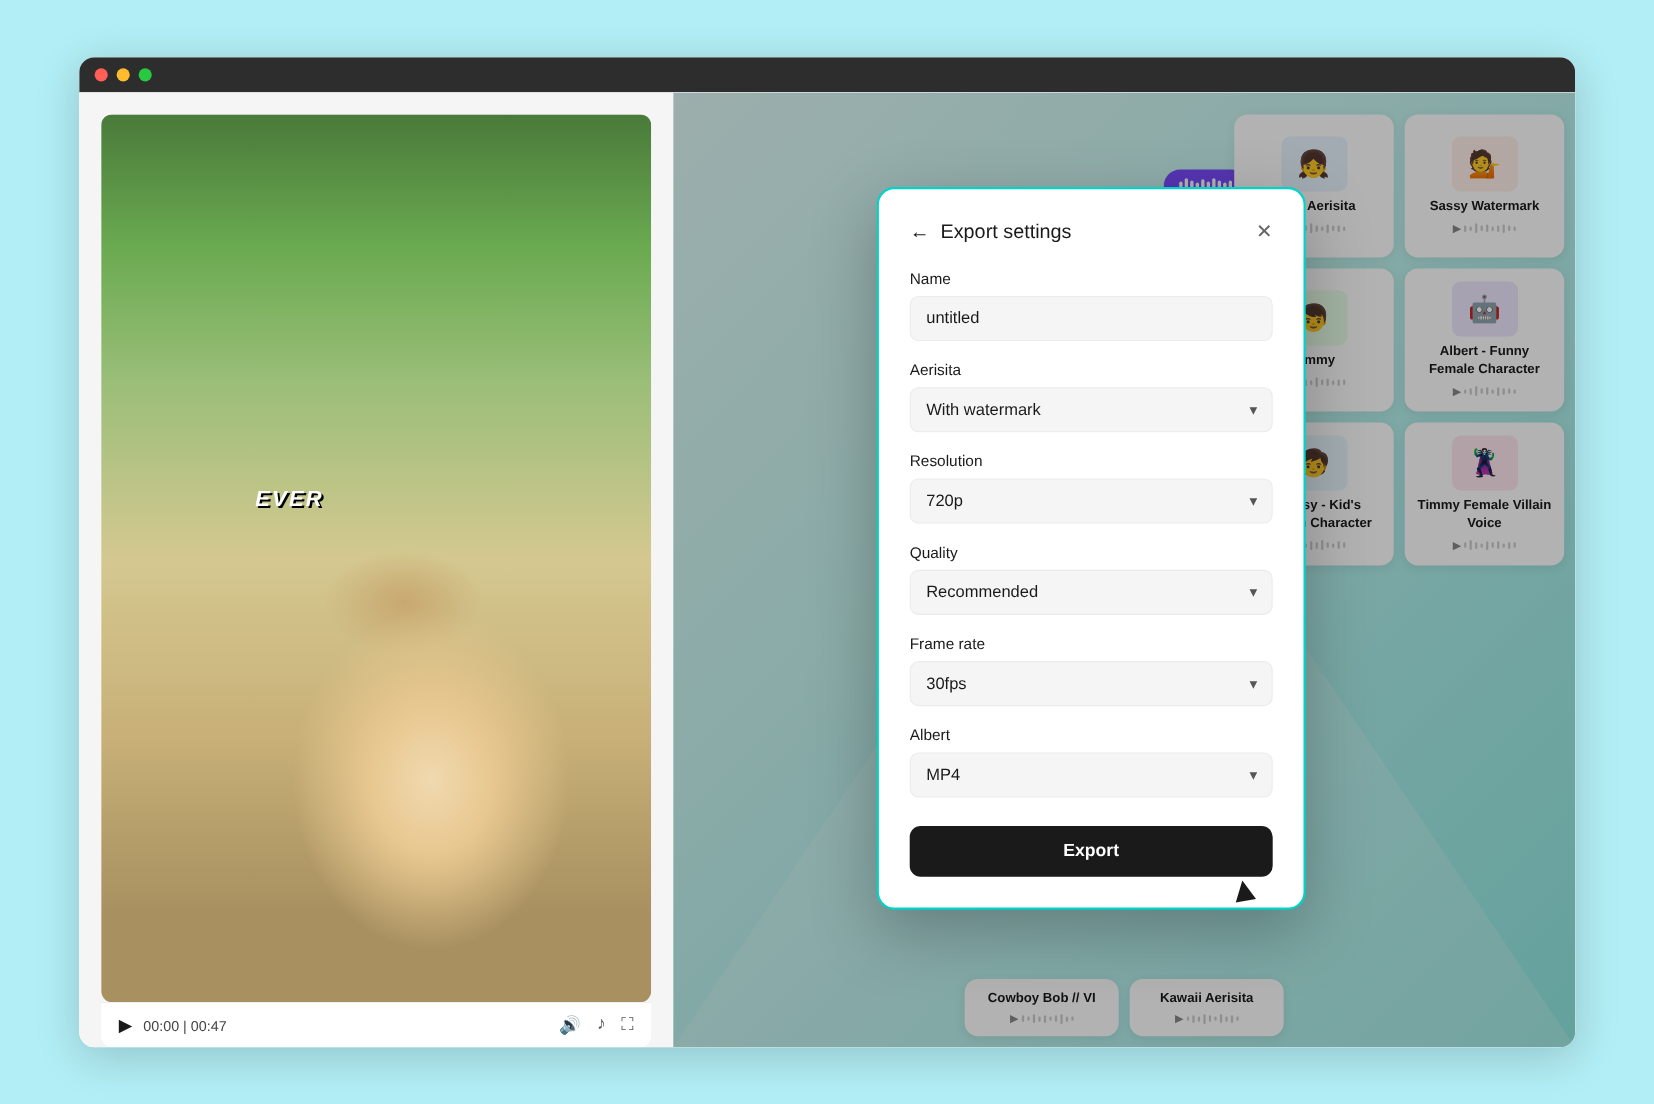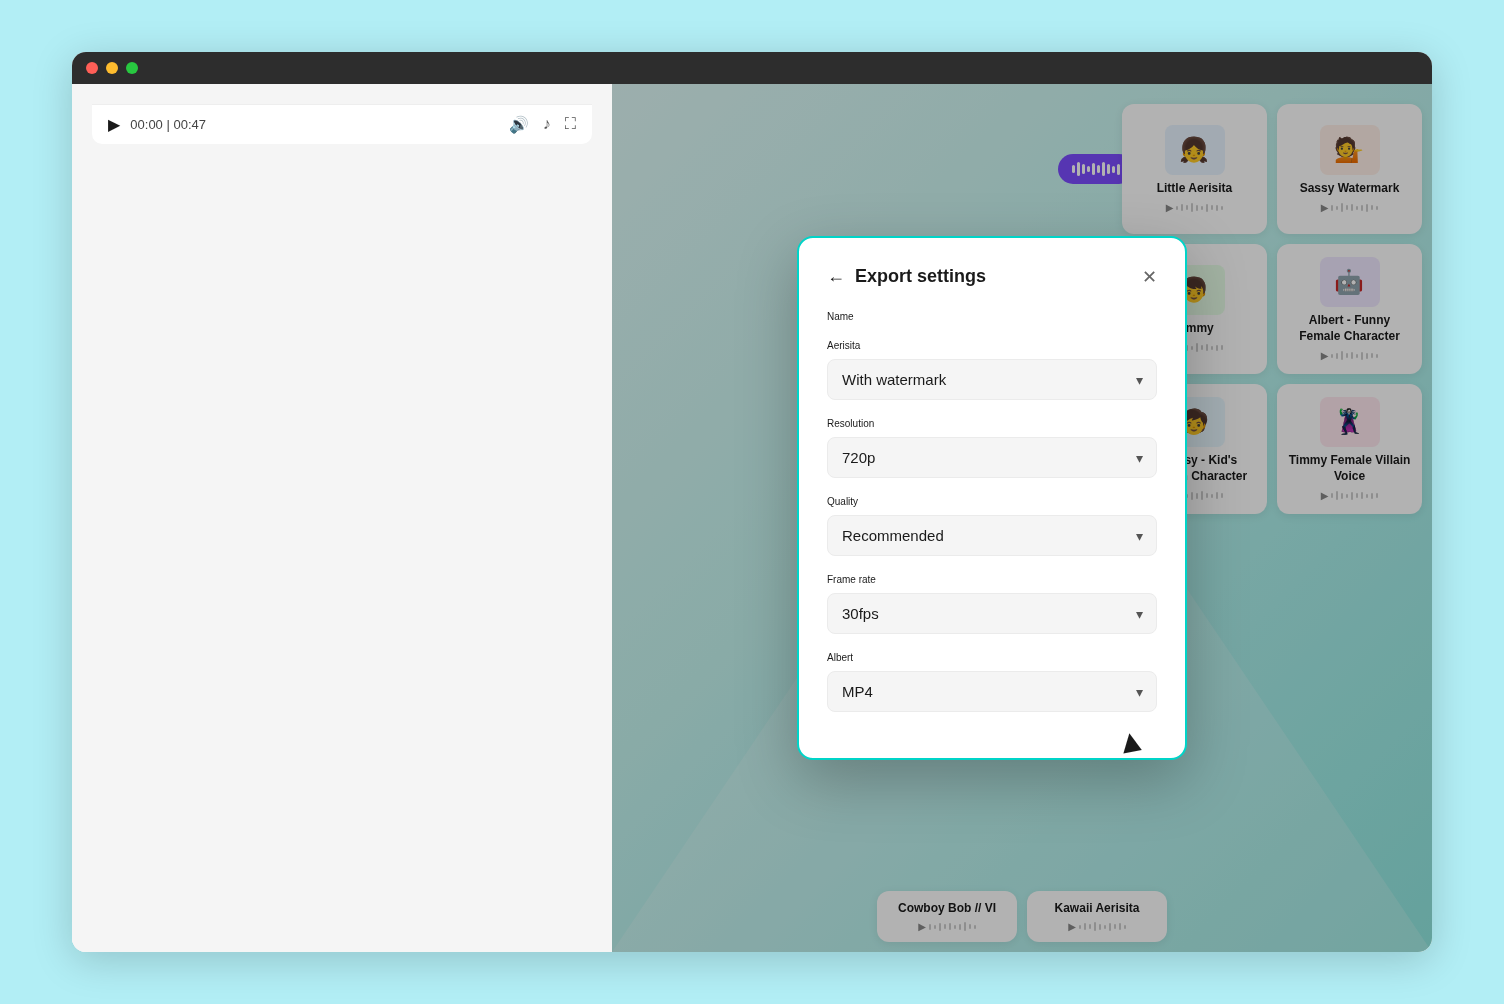--- a/index.html
+++ b/index.html
@@ -334,36 +334,36 @@
     }
     .modal-back {
       background: none;
       border: none;
       cursor: pointer;
       font-size: 18px;
       color: #1a1a1a;
     }
     .modal-title {
       font-size: 18px;
-      font-weight: 700;
+      font-weight: 400;
       color: #1a1a1a;
     }
     .modal-close {
       background: none;
       border: none;
       cursor: pointer;
       font-size: 18px;
       color: #666;
       line-height: 1;
     }
     .form-group {
       margin-bottom: 18px;
     }
     .form-label {
-      font-size: 10px;
+      font-size: 14px;
       font-weight: 500;
       color: #1a1a1a;
       margin-bottom: 8px;
       display: block;
     }
     .form-input {
       width: 100%;
       background: #f5f5f5;
       border: 1px solid #ebebeb;
       border-radius: 8px;
@@ -468,20 +468,25 @@
     <div class="traffic-light tl-yellow"></div>
     <div class="traffic-light tl-green"></div>
   </div>
 
   <div class="main-content">
 
 
     <div class="body-area">
 
       <div class="video-panel">
+        <div class="video-container">
+          <div class="video-dog">
+            <div class="video-text-overlay">EVER</div>
+          </div>
+        </div>
         <div class="video-controls">
           <button class="play-btn">▶</button>
           <span class="time-display">
             <span>00:00</span> | <span>00:47</span>
           </span>
           <div class="control-icons">
             <span class="control-icon">🔊</span>
             <span class="control-icon">♪</span>
             <span class="control-icon">⛶</span>
           </div>
@@ -660,20 +665,21 @@
             <div class="modal-header">
               <div class="modal-header-left">
                 <button class="modal-back">←</button>
                 <span class="modal-title">Export settings</span>
               </div>
               <button class="modal-close">✕</button>
             </div>
 
             <div class="form-group">
               <label class="form-label">Name</label>
+              <input class="form-input" type="text" value="untitled" style="">
             </div>
 
             <div class="form-group">
               <label class="form-label">Aerisita</label>
               <div class="select-wrapper">
                 <select class="form-select">
                   <option>With watermark</option>
                   <option>Without watermark</option>
                 </select>
                 <span class="select-chevron">▾</span>
@@ -725,20 +731,21 @@
                   <option selected="">MP4</option>
                   <option>MOV</option>
                   <option>AVI</option>
                   <option>GIF</option>
                 </select>
                 <span class="select-chevron">▾</span>
               </div>
             </div>
 
             <div style="position:relative;">
+              <button class="export-btn">Export</button>
               
               <div class="cursor-arrow">▲</div>
             </div>
           </div>
         </div>
       </div>
     </div>
   </div>
 </div>
 

